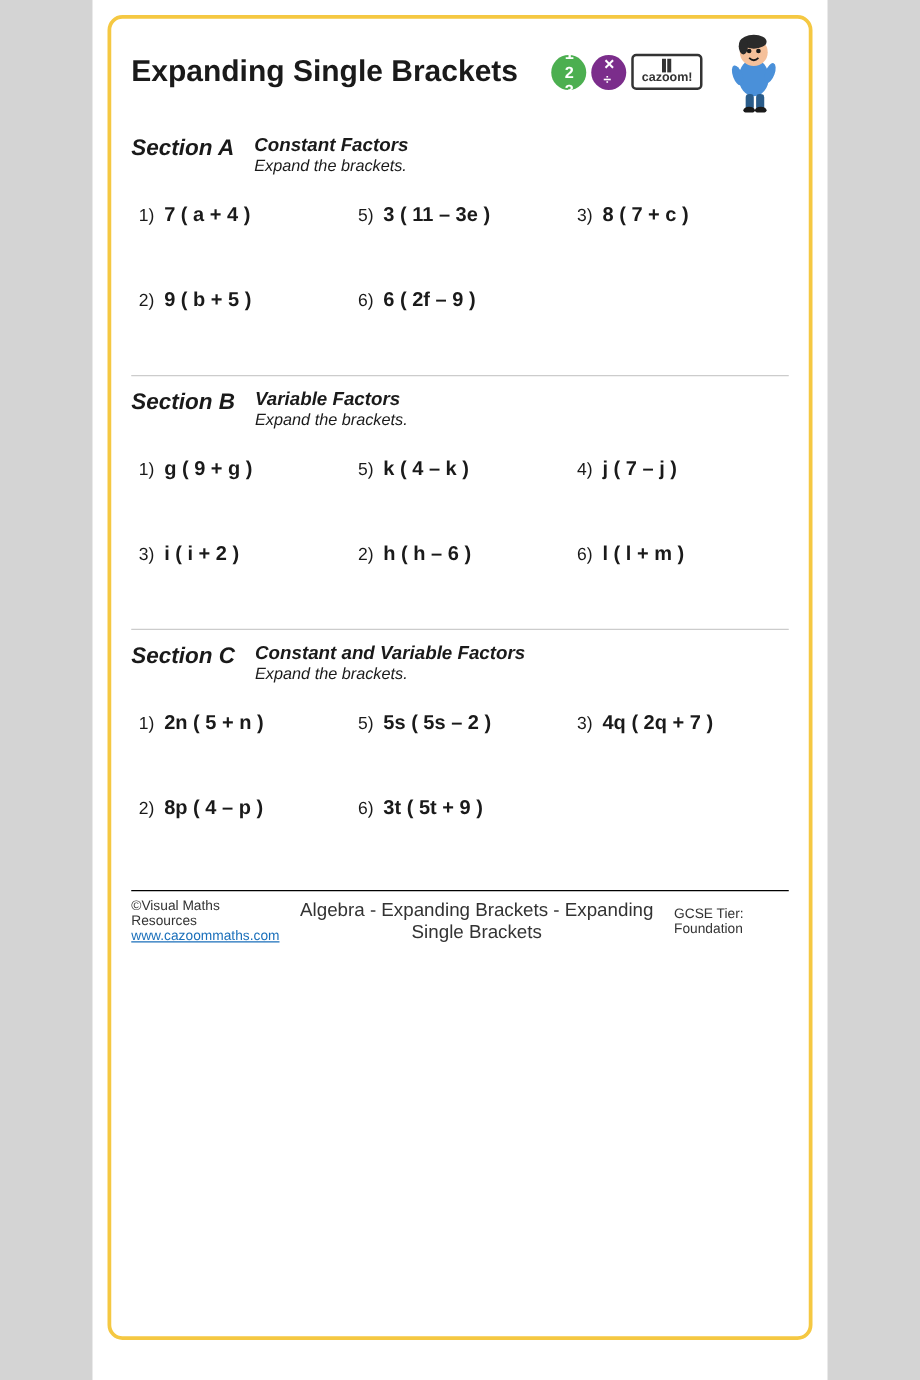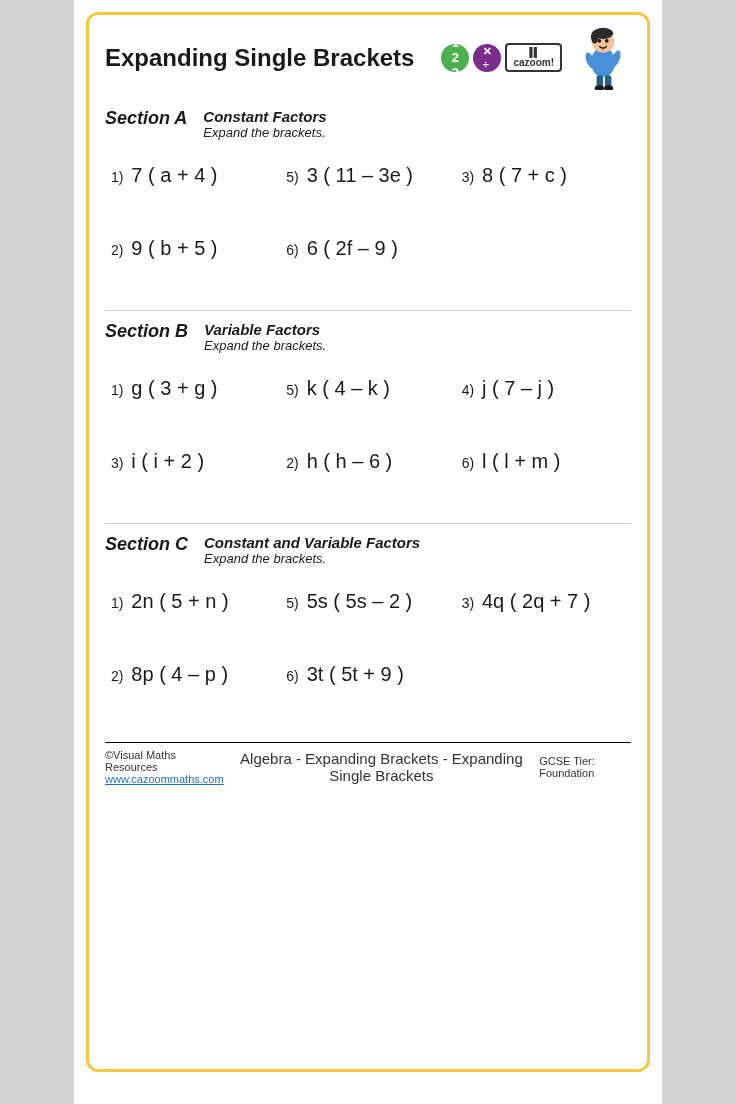--- a/index.html
+++ b/index.html
@@ -116,22 +116,22 @@
     .question {
       padding: 10px 6px 40px 6px;
       font-size: 15px;
       color: #1a1a1a;
     }
     .question .q-num {
       font-size: 14px;
       margin-right: 4px;
     }
     .question .q-expr {
-      font-size: 20px;
-      font-weight: normal;
+      font-size: 16px;
+      font-weight: bold;
     }
     .section-block {
       margin-bottom: 4px;
     }
     .footer {
       border-top: 1px solid #000000;
       margin-top: 16px;
       padding-top: 6px;
       display: flex;
       justify-content: space-between;
@@ -227,21 +227,21 @@
         <div class="section-block">
           <hr class="divider">
           <div class="section-header">
             <div class="section-label">Section B</div>
             <div class="section-info">
               <div class="section-title">Variable Factors</div>
               <div class="section-subtitle">Expand the brackets.</div>
             </div>
           </div>
           <div class="questions-grid">
-            <div class="question"><span class="q-num">1) </span><span class="q-expr">g ( 3 + g )</span></div>
+            <div class="question"><span class="q-num">1) </span><span class="q-expr">g ( 9 + g )</span></div>
             <div class="question"><span class="q-num">5) </span><span class="q-expr">k ( 4 – k )</span></div>
             <div class="question"><span class="q-num">4) </span><span class="q-expr">j ( 7 – j )</span></div>
             <div class="question"><span class="q-num">3) </span><span class="q-expr">i ( i + 2 )</span></div>
             <div class="question"><span class="q-num">2) </span><span class="q-expr">h ( h – 6 )</span></div>
             <div class="question"><span class="q-num">6) </span><span class="q-expr">l ( l + m )</span></div>
           </div>
         </div>
         <div class="section-block">
           <hr class="divider">
           <div class="section-header">

